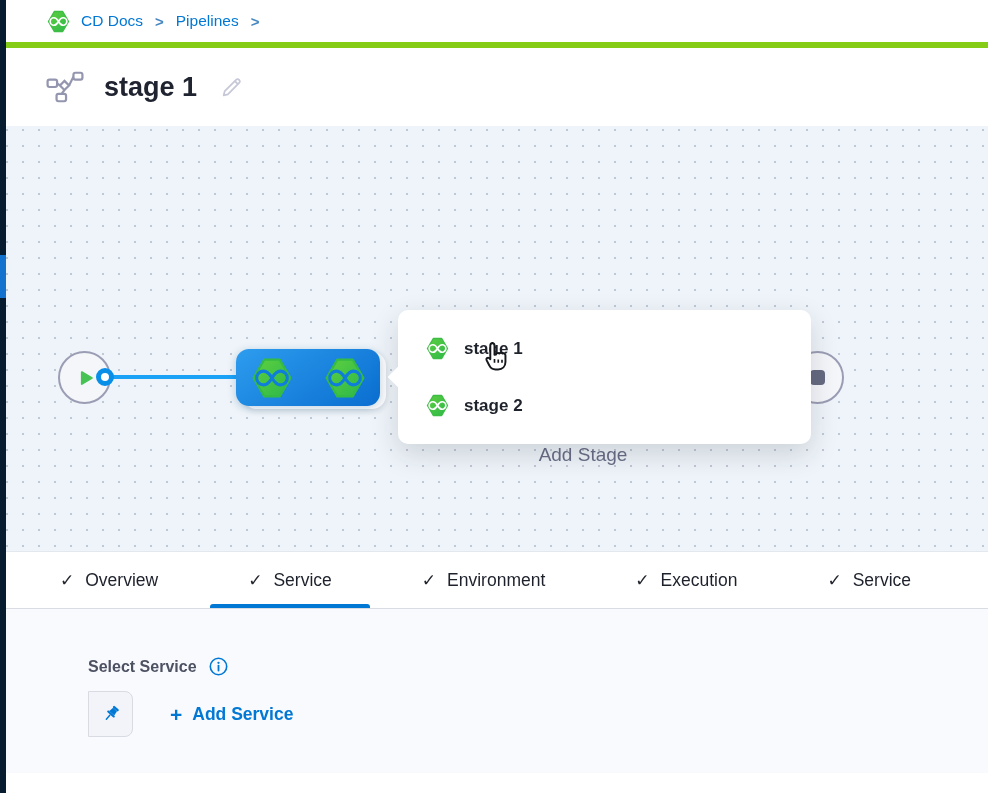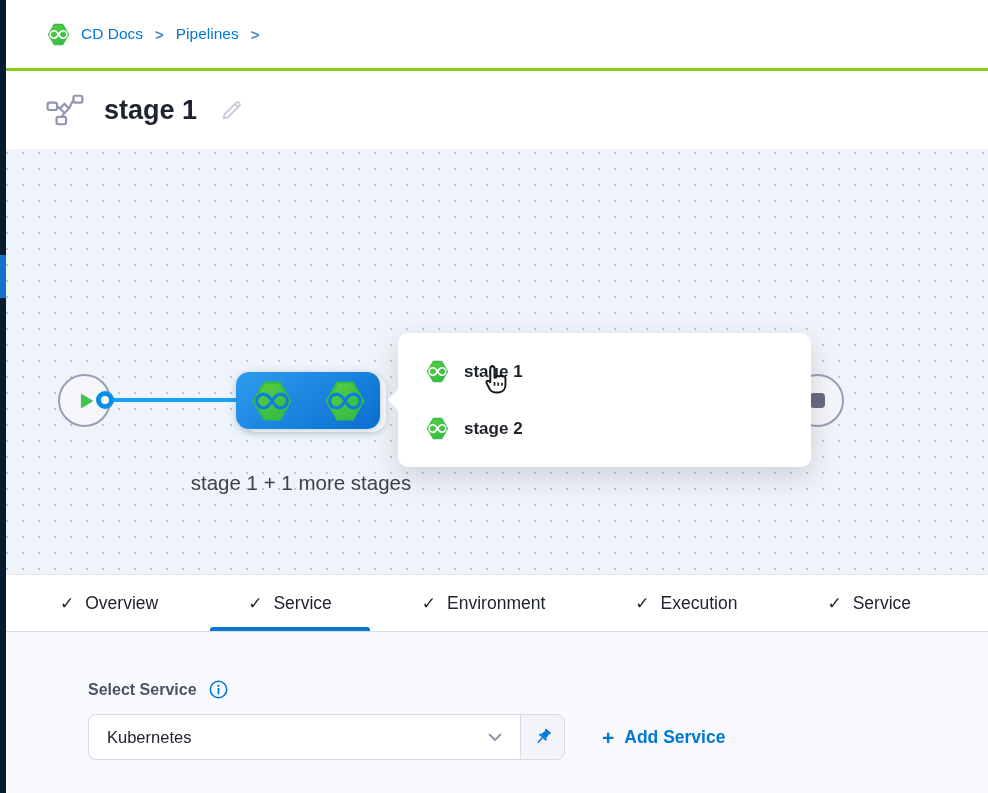--- a/index.html
+++ b/index.html
@@ -7,21 +7,21 @@
   body { font-family:"Liberation Sans","DejaVu Sans",sans-serif; background:#fff; }
   .page { position:relative; width:988px; height:793px; }
 
   
   .left-rail { position:absolute; left:0; top:0; bottom:0; width:6px; background:#081c30; z-index:5; }
   .rail-active { position:absolute; left:0; top:255px; width:6px; height:43px; background:#1272ce; }
 
   .main { position:absolute; left:6px; top:0; width:982px; height:793px; }
 
   
-  .breadcrumb-row { height:71px; background:#fff; border-bottom:3px solid #84cc16;
+  .breadcrumb-row { height:48px; background:#fff; border-bottom:6px solid #84cc16;
     display:flex; align-items:center; padding-left:40px; gap:10px; }
   .crumb-link { color:#0278d5; font-size:15.5px; font-weight:500; text-decoration:none; cursor:pointer; }
   .crumb-sep { color:#4787c0; font-size:15px; font-weight:600; padding:0 2px; }
 
   
   .title-row { height:78px; background:#fff; display:flex; align-items:center; padding-left:40px; gap:20px; }
   .page-title { font-size:27px; font-weight:700; color:#202430; }
   .edit-btn { background:none; border:none; cursor:pointer; margin-left:2px; display:flex; }
 
   
@@ -171,21 +171,21 @@
           </svg>
         </span>
         <span>
           <svg width="46" height="46" viewBox="0 0 24 24">
             <polygon points="2.4,12 8,2.4 16,2.4 21.6,12 16,21.6 8,21.6" fill="url(#hexGrad)" stroke="#35bb45" stroke-width="1.2" stroke-linejoin="round"></polygon>
             <path d="M12 12c1.6-2.8 2.8-3.6 4.4-3.6a3.6 3.6 0 1 1 0 7.2c-1.6 0-2.8-.8-4.4-3.6zm0 0c-1.6 2.8-2.8 3.6-4.4 3.6a3.6 3.6 0 1 1 0-7.2c1.6 0 2.8.8 4.4 3.6z" fill="none" stroke="#0f7ddb" stroke-width="1.6"></path>
           </svg>
         </span>
       </div>
 
-      <div class="node-label">stage 1 + 1 more stages</div>
+      <div class="add-stage">Add Stage</div>
 
       <div class="stage-popup">
         <div class="popup-item row1">
           <span>
             <svg width="25" height="25" viewBox="0 0 24 24">
               <polygon points="2.4,12 8,2.4 16,2.4 21.6,12 16,21.6 8,21.6" fill="url(#hexGrad)" stroke="#3dbd46" stroke-width="1.4" stroke-linejoin="round"></polygon>
               <path d="M12 12c1.6-2.8 2.8-3.6 4.4-3.6a3.6 3.6 0 1 1 0 7.2c-1.6 0-2.8-.8-4.4-3.6zm0 0c-1.6 2.8-2.8 3.6-4.4 3.6a3.6 3.6 0 1 1 0-7.2c1.6 0 2.8.8 4.4 3.6z" fill="none" stroke="#ffffff" stroke-width="1.6"></path>
             </svg>
           </span>
           <span class="popup-item-label">stage 1</span>
@@ -237,28 +237,20 @@
         <span class="select-label">Select Service</span>
         <span>
           <svg width="19" height="19" viewBox="0 0 19 19" fill="none">
             <circle cx="9.5" cy="9.5" r="8.2" stroke="#0278d5" stroke-width="1.6"></circle>
             <circle cx="9.5" cy="5.8" r="1.15" fill="#0278d5"></circle>
             <path d="M9.5 8.6v5" stroke="#0278d5" stroke-width="1.8" stroke-linecap="round"></path>
           </svg>
         </span>
       </div>
       <div class="control-row">
-        <div class="select-box">
-          <span class="select-value">Kubernetes</span>
-          <span>
-            <svg width="14" height="9" viewBox="0 0 14 9" fill="none">
-              <path d="M1.5 1.5 L7 7 L12.5 1.5" stroke="#8e90a6" stroke-width="1.8" stroke-linecap="round" stroke-linejoin="round"></path>
-            </svg>
-          </span>
-        </div>
         <button class="pin-btn">
           <span>
             <svg width="22" height="22" viewBox="0 0 24 24">
               <g transform="rotate(42 12 12)" fill="#0278d5">
                 <rect x="8.2" y="2.8" width="7.6" height="2.6" rx="1.2"></rect>
                 <path d="M9.2 5.4h5.6l.9 5.4H8.3z"></path>
                 <rect x="6.8" y="10.8" width="10.4" height="2.4" rx="1.2"></rect>
                 <rect x="11.2" y="13.2" width="1.6" height="7.2" rx="0.8"></rect>
               </g>
             </svg>

